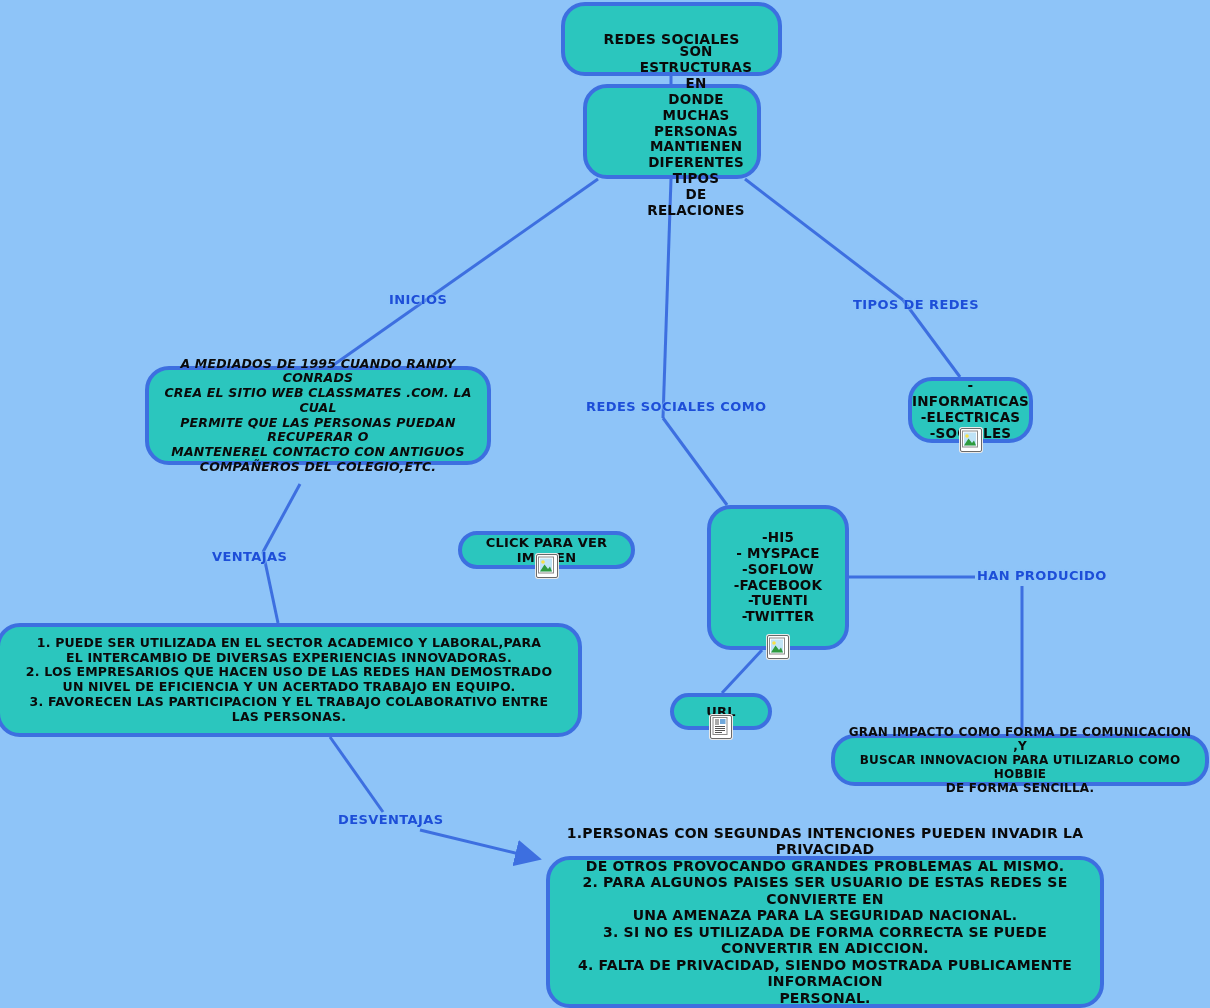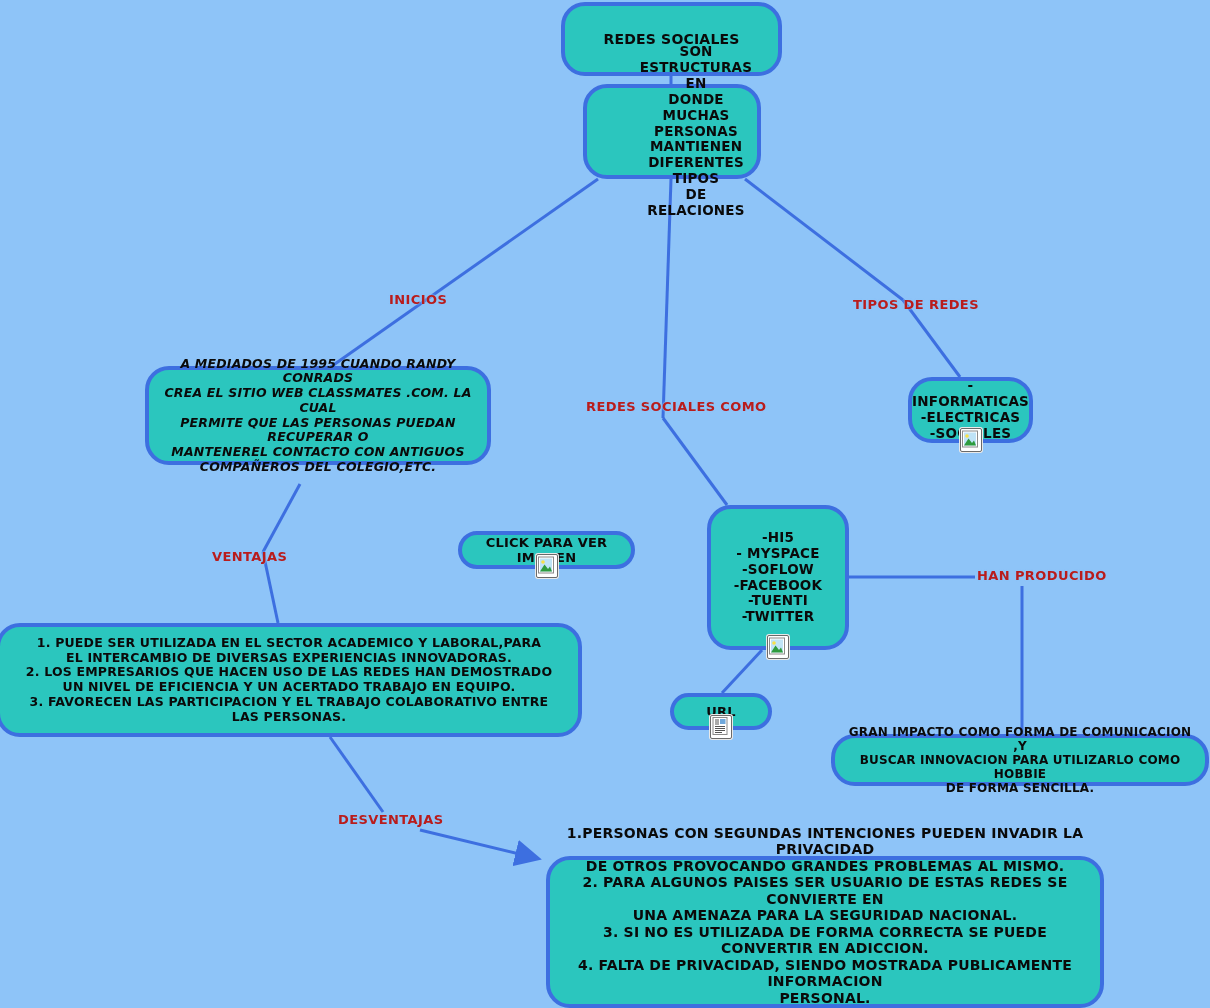--- a/index.html
+++ b/index.html
@@ -37,21 +37,21 @@
     line-height: 1.18;
     letter-spacing: 0.2px;
     font-weight: 600;
   }
   .node .txt {
     white-space: pre-line;
     padding: 2px 6px;
   }
   .edge-label {
     position: absolute;
-    color: #b91c1c;
+    color: #1d4ed8;
     font-weight: 700;
     font-size: 13px;
     letter-spacing: 0.4px;
     white-space: nowrap;
     text-shadow: 0 0 2px #8EC4F8, 0 0 2px #8EC4F8;
   }
   
   .attach-icon {
     position: absolute;
     bottom: -13px;

